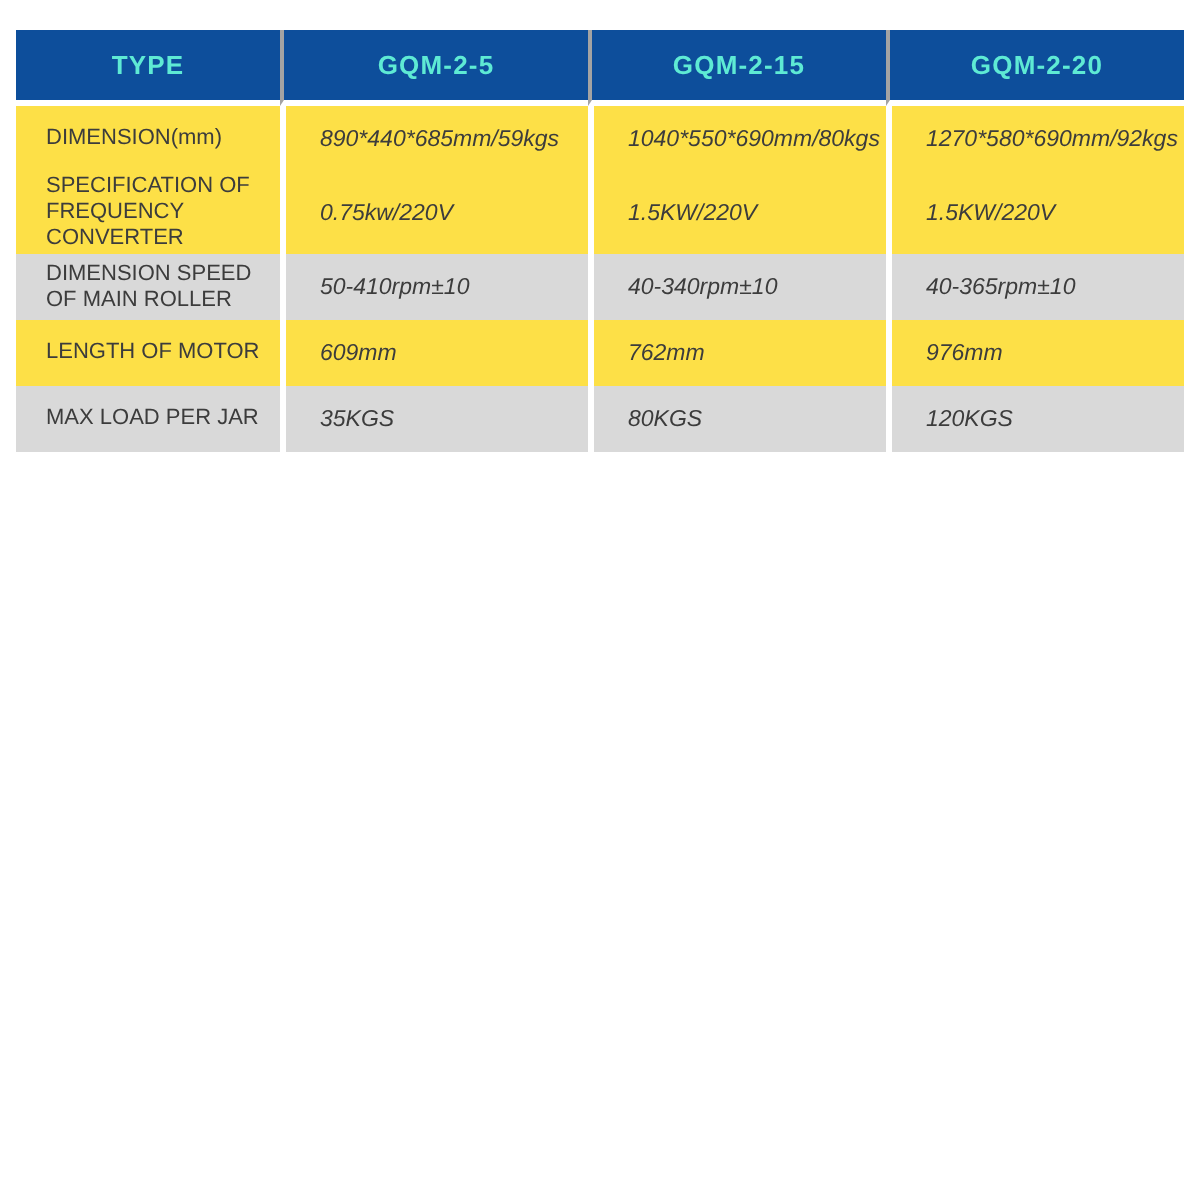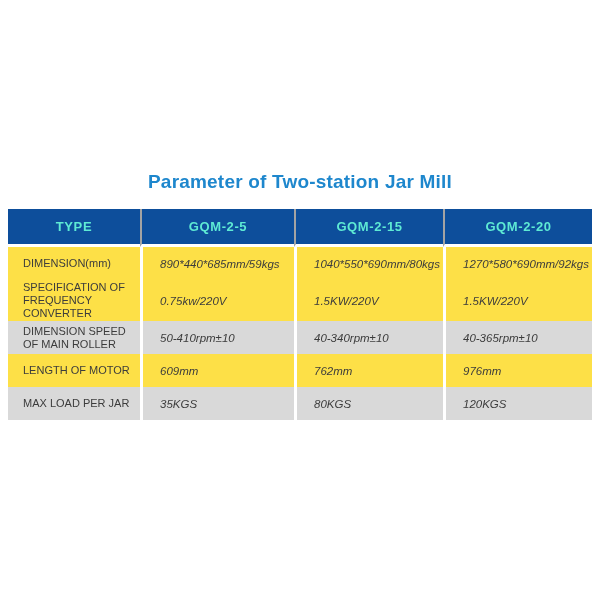--- a/index.html
+++ b/index.html
@@ -65,21 +65,20 @@
   td.value-cell {
     padding-left: 17px;
     font-size: 11.5px;
   }
 </style>
 </head>
 <body>
 
 <div class="canvas">
 
-  <h1 class="page-title">Parameter of Two-station Jar Mill</h1>
 
   <table class="spec-table">
     <colgroup>
       <col class="c1">
         <col class="c2">
         <col class="c3">
         <col class="c4">
     </colgroup>
     <thead>
       <tr>

